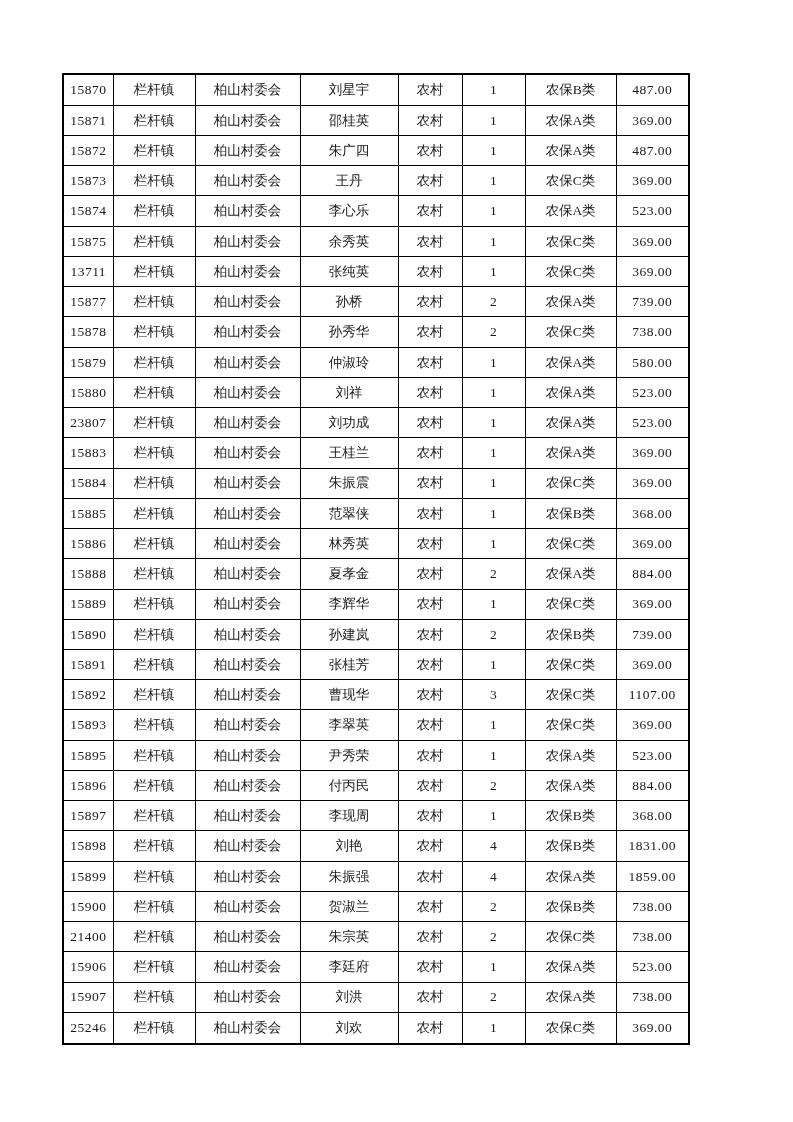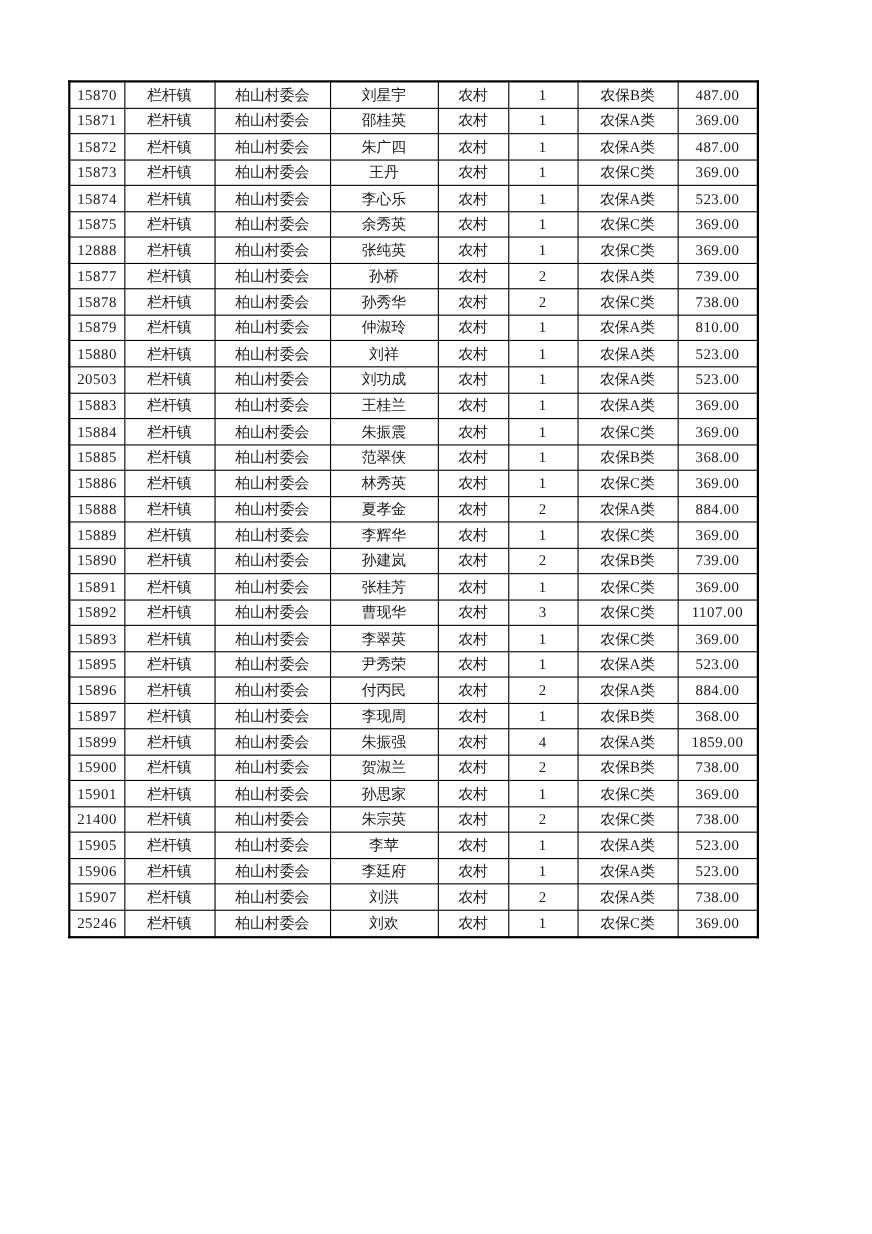--- a/index.html
+++ b/index.html
@@ -20,21 +20,21 @@
     position: relative;
     width: 793px;
     height: 1122px;
     background: var(--page-bg);
   }
   table.data-table {
     position: absolute;
     left: 62px;
     top: 73px;
     width: 626px;
-    height: 780px;
+    height: 972px;
     border-collapse: collapse;
     table-layout: fixed;
     border: 2px solid var(--border-color);
   }
   table.data-table td {
     border: 1px solid var(--border-color);
     text-align: center;
     vertical-align: middle;
     font-size: 13.5px;
     line-height: 1;
@@ -122,21 +122,21 @@
           <td class="num">15875</td>
           <td>栏杆镇</td>
           <td>柏山村委会</td>
           <td>余秀英</td>
           <td>农村</td>
           <td class="num">1</td>
           <td>农保C类</td>
           <td class="num">369.00</td>
         </tr>
         <tr>
-          <td class="num">12888</td>
+          <td class="num">13711</td>
           <td>栏杆镇</td>
           <td>柏山村委会</td>
           <td>张纯英</td>
           <td>农村</td>
           <td class="num">1</td>
           <td>农保C类</td>
           <td class="num">369.00</td>
         </tr>
         <tr>
           <td class="num">15877</td>
@@ -159,34 +159,34 @@
           <td class="num">738.00</td>
         </tr>
         <tr>
           <td class="num">15879</td>
           <td>栏杆镇</td>
           <td>柏山村委会</td>
           <td>仲淑玲</td>
           <td>农村</td>
           <td class="num">1</td>
           <td>农保A类</td>
-          <td class="num">810.00</td>
+          <td class="num">580.00</td>
         </tr>
         <tr>
           <td class="num">15880</td>
           <td>栏杆镇</td>
           <td>柏山村委会</td>
           <td>刘祥</td>
           <td>农村</td>
           <td class="num">1</td>
           <td>农保A类</td>
           <td class="num">523.00</td>
         </tr>
         <tr>
-          <td class="num">20503</td>
+          <td class="num">23807</td>
           <td>栏杆镇</td>
           <td>柏山村委会</td>
           <td>刘功成</td>
           <td>农村</td>
           <td class="num">1</td>
           <td>农保A类</td>
           <td class="num">523.00</td>
         </tr>
         <tr>
           <td class="num">15883</td>
@@ -312,68 +312,58 @@
           <td class="num">15897</td>
           <td>栏杆镇</td>
           <td>柏山村委会</td>
           <td>李现周</td>
           <td>农村</td>
           <td class="num">1</td>
           <td>农保B类</td>
           <td class="num">368.00</td>
         </tr>
         <tr>
+          <td class="num">15898</td>
+          <td>栏杆镇</td>
+          <td>柏山村委会</td>
+          <td>刘艳</td>
+          <td>农村</td>
+          <td class="num">4</td>
+          <td>农保B类</td>
+          <td class="num">1831.00</td>
+        </tr>
+        <tr>
           <td class="num">15899</td>
           <td>栏杆镇</td>
           <td>柏山村委会</td>
           <td>朱振强</td>
           <td>农村</td>
           <td class="num">4</td>
           <td>农保A类</td>
           <td class="num">1859.00</td>
         </tr>
         <tr>
           <td class="num">15900</td>
           <td>栏杆镇</td>
           <td>柏山村委会</td>
           <td>贺淑兰</td>
           <td>农村</td>
           <td class="num">2</td>
           <td>农保B类</td>
           <td class="num">738.00</td>
         </tr>
         <tr>
-          <td class="num">15901</td>
-          <td>栏杆镇</td>
-          <td>柏山村委会</td>
-          <td>孙思家</td>
-          <td>农村</td>
-          <td class="num">1</td>
-          <td>农保C类</td>
-          <td class="num">369.00</td>
-        </tr>
-        <tr>
           <td class="num">21400</td>
           <td>栏杆镇</td>
           <td>柏山村委会</td>
           <td>朱宗英</td>
           <td>农村</td>
           <td class="num">2</td>
           <td>农保C类</td>
           <td class="num">738.00</td>
-        </tr>
-        <tr>
-          <td class="num">15905</td>
-          <td>栏杆镇</td>
-          <td>柏山村委会</td>
-          <td>李苹</td>
-          <td>农村</td>
-          <td class="num">1</td>
-          <td>农保A类</td>
-          <td class="num">523.00</td>
         </tr>
         <tr>
           <td class="num">15906</td>
           <td>栏杆镇</td>
           <td>柏山村委会</td>
           <td>李廷府</td>
           <td>农村</td>
           <td class="num">1</td>
           <td>农保A类</td>
           <td class="num">523.00</td>

